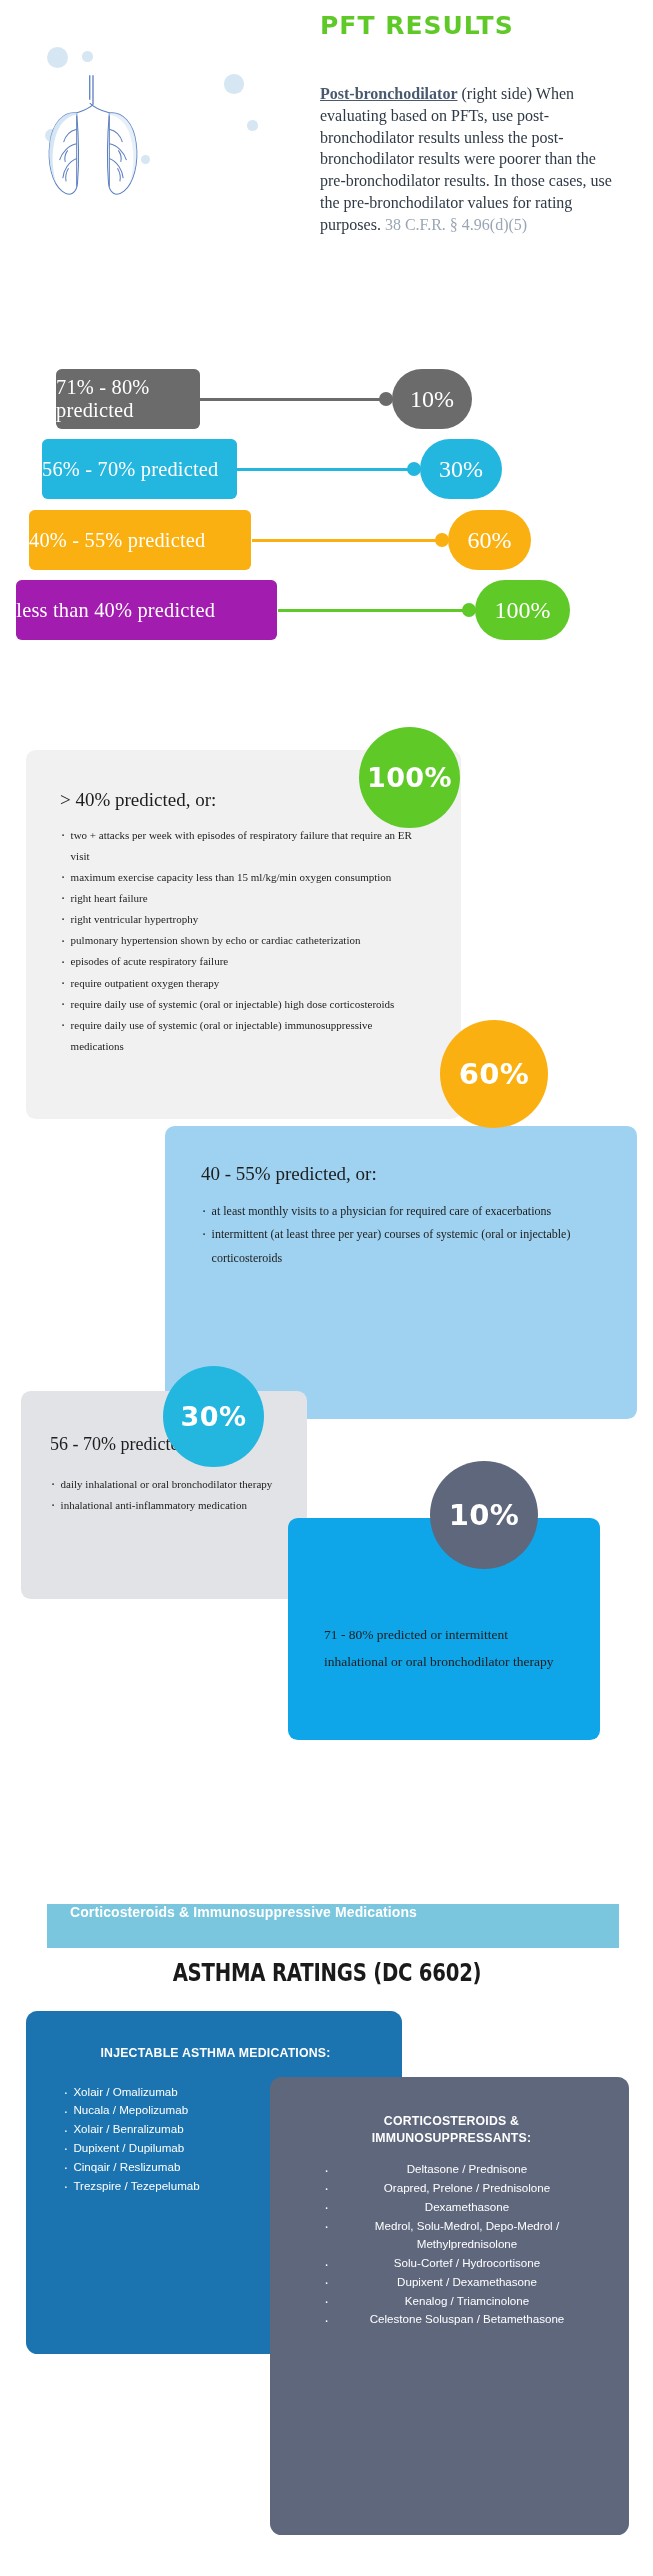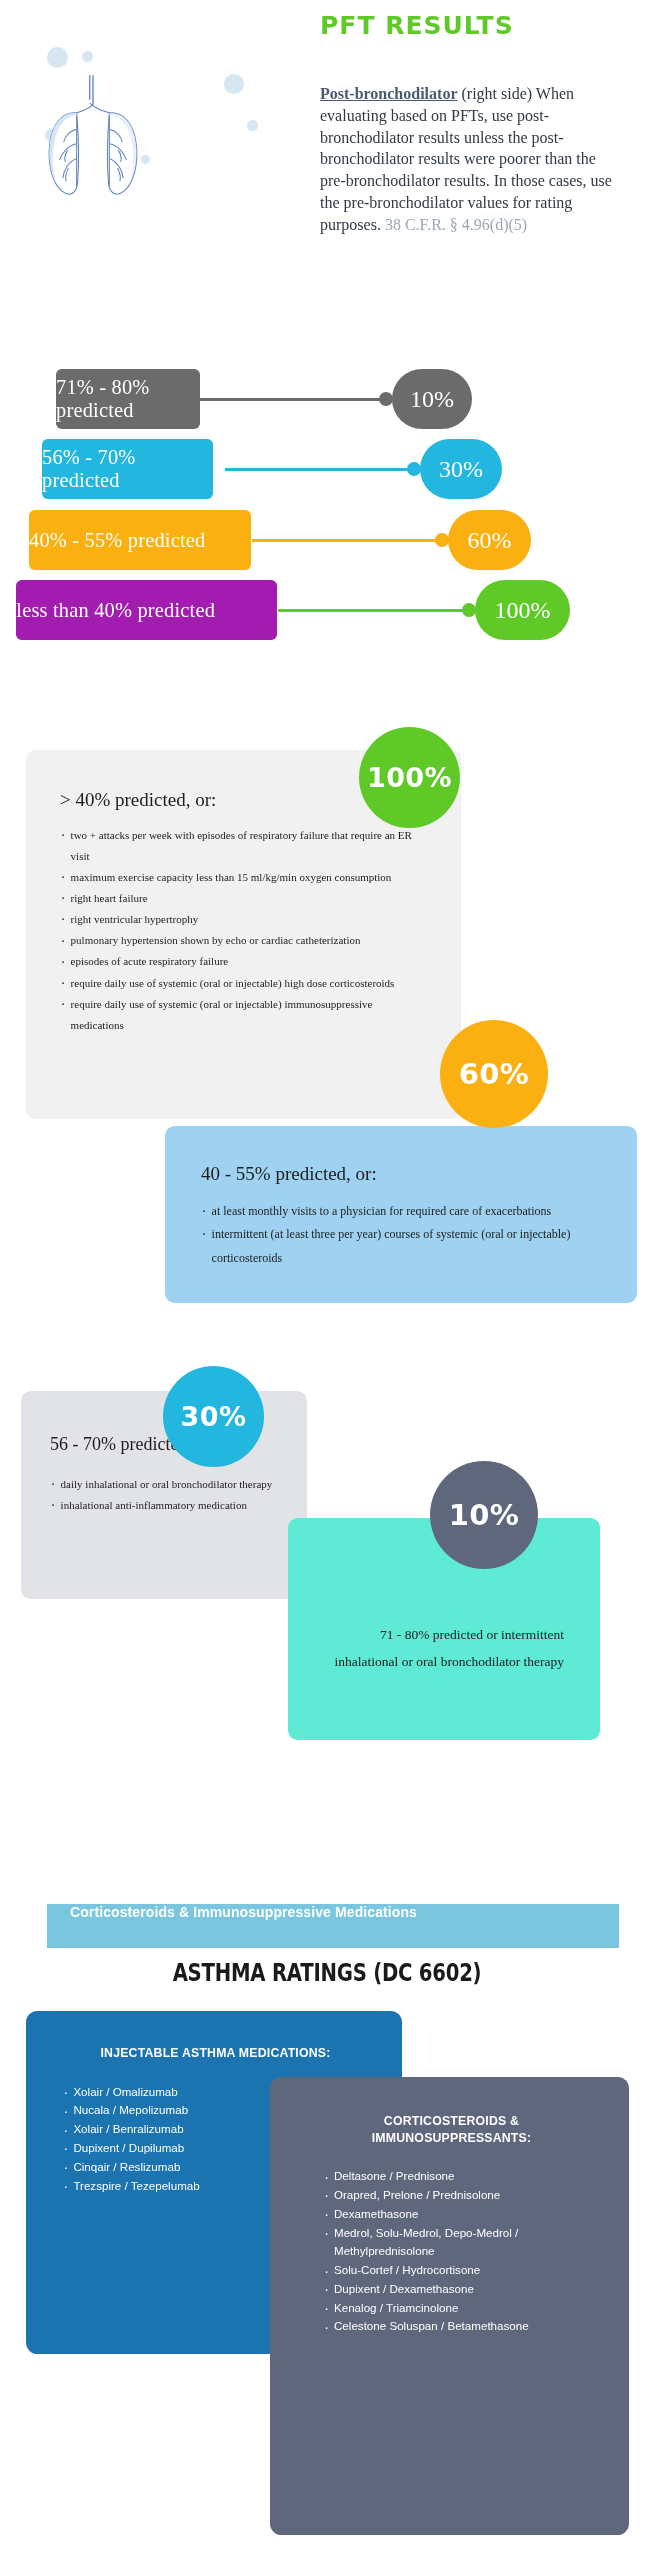--- a/index.html
+++ b/index.html
@@ -150,21 +150,21 @@
         <span>71% - 80% predicted</span>
       </div>
       <div class="pill" style="left:392px; width:80px; background:#6b6b6b;">
         <span>10%</span>
       </div>
     </div>
 
     <div class="barrow" style="top:70px; left:0; width:654px;">
       <div class="connector" style="left:225px; width:194px; background:#23b6de;"></div>
       <div class="cdot" style="left:407px; background:#23b6de;"></div>
-      <div class="bar" style="left:42px; width:171px; background:#23b6de;">
+      <div class="bar" style="left:42px; width:195px; background:#23b6de;">
         <span>56% - 70% predicted</span>
       </div>
       <div class="pill" style="left:420px; width:82px; background:#23b6de;">
         <span>30%</span>
       </div>
     </div>
 
     <div class="barrow" style="top:141px; left:0; width:654px;">
       <div class="connector" style="left:252px; width:196px; background:#fbb012;"></div>
       <div class="cdot" style="left:435px; background:#fbb012;"></div>
@@ -190,29 +190,30 @@
 
   <div class="crit" style="left:26px; top:750px; width:435px; height:369px; background:#f1f1f1; padding:38px 33px 0 34px;">
     <div class="crit-title">&gt; 40% predicted, or:</div>
     <ul class="crit-list">
       <li> two + attacks per week with episodes of respiratory failure that require an ER visit</li>
       <li>maximum exercise capacity less than 15 ml/kg/min oxygen consumption</li>
       <li>right heart failure</li>
       <li>right ventricular hypertrophy</li>
       <li>pulmonary hypertension shown by echo or cardiac catheterization</li>
       <li>episodes of acute respiratory failure</li>
+      <li>require outpatient oxygen therapy</li>
       <li>require daily use of systemic (oral or injectable) high dose corticosteroids</li>
       <li>require daily use of systemic (oral or injectable) immunosuppressive medications</li>
     </ul>
   </div>
   <div class="badge" style="left:359px; top:727px; width:101px; height:101px; background:#5ec927; font-size:27px;">
     <span>100%</span>
   </div>
 
-  <div class="crit" style="left:165px; top:1126px; width:472px; height:177px; background:#9ed2f0; padding:36px 33px 0 36px;">
+  <div class="crit" style="left:165px; top:1126px; width:472px; height:293px; background:#9ed2f0; padding:36px 33px 0 36px;">
     <div class="crit-title">40 - 55% predicted, or:</div>
     <ul class="crit-list" style="margin-top:14.7px;">
       <li style="font-size:12px;">at least monthly visits to a physician for required care of exacerbations</li>
       <li style="font-size:12px;">intermittent (at least three per year) courses of systemic (oral or injectable) corticosteroids</li>
     </ul>
   </div>
   <div class="badge" style="left:440px; top:1020px; width:108px; height:108px; background:#fbb012; font-size:29px;">
     <span>60%</span>
   </div>
 
@@ -220,21 +221,21 @@
     <div class="crit-title" style="font-size:18px;">56 - 70% predicted, or:</div>
     <ul class="crit-list" style="margin-top:18px;">
       <li>daily inhalational or oral bronchodilator therapy</li>
       <li>inhalational anti-inflammatory medication</li>
     </ul>
   </div>
   <div class="badge" style="left:163px; top:1366px; width:101px; height:101px; background:#23b6de; font-size:27px;">
     <span>30%</span>
   </div>
 
-  <div class="crit" style="left:288px; top:1518px; width:312px; height:222px; background:#5eead4; padding:103px 36px 0 36px;text-align:right;">
+  <div class="crit" style="left:288px; top:1518px; width:312px; height:222px; background:#0ea5e9; padding:103px 36px 0 36px;">
     <div style="font-family:'Liberation Serif',serif; font-size:13.5px; line-height:2.0; color:#1d1d1d;">71 - 80% predicted or intermittent inhalational or oral bronchodilator therapy</div>
   </div>
   <div class="badge" style="left:430px; top:1461px; width:108px; height:108px; background:#5f677d; font-size:29px;">
     <span>10%</span>
   </div>
 
   <div class="banner" style="left:47px; top:1904px; width:572px; height:44px; background:#79c6de;">
     <span>Corticosteroids &amp; Immunosuppressive Medications</span>
   </div>
 
@@ -247,21 +248,21 @@
       <li>Nucala / Mepolizumab</li>
       <li>Xolair / Benralizumab</li>
       <li>Dupixent / Dupilumab</li>
       <li>Cinqair / Reslizumab</li>
       <li>Trezspire / Tezepelumab</li>
     </ul>
   </div>
 
   <div class="medcard" style="left:270px; top:2077px; width:359px; height:458px; background:#5f677d; padding:36px 29px 0 33px;">
     <h3>CORTICOSTEROIDS &amp; IMMUNOSUPPRESSANTS:</h3>
-    <ul class="medlist" style="margin-top:21px; padding-left:19.6px;">
+    <ul class="medlist" style="margin-top:14px; padding-left:19.6px;text-align:center;">
       <li>Deltasone / Prednisone</li>
       <li>Orapred, Prelone / Prednisolone</li>
       <li>Dexamethasone</li>
       <li>Medrol, Solu-Medrol, Depo-Medrol / Methylprednisolone</li>
       <li>Solu-Cortef / Hydrocortisone</li>
       <li>Dupixent / Dexamethasone</li>
       <li>Kenalog / Triamcinolone</li>
       <li>Celestone Soluspan / Betamethasone</li>
     </ul>
   </div>

